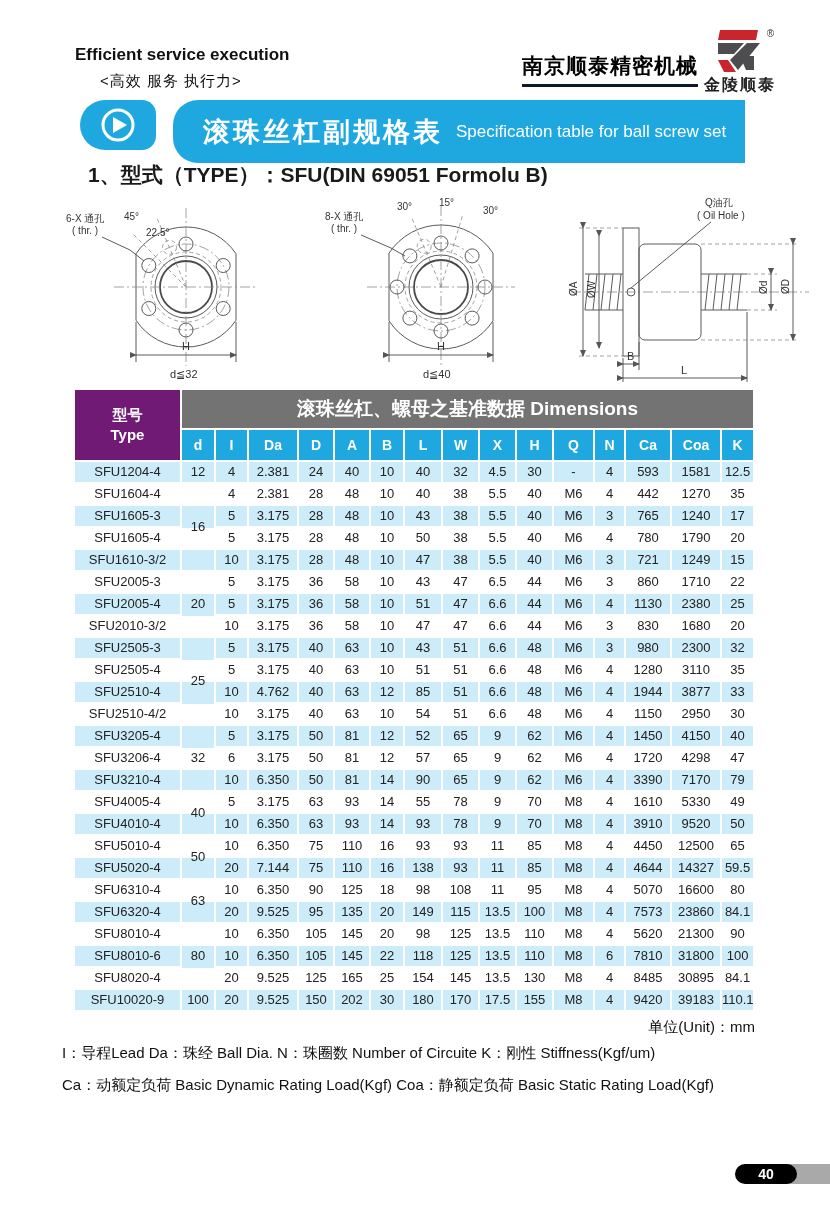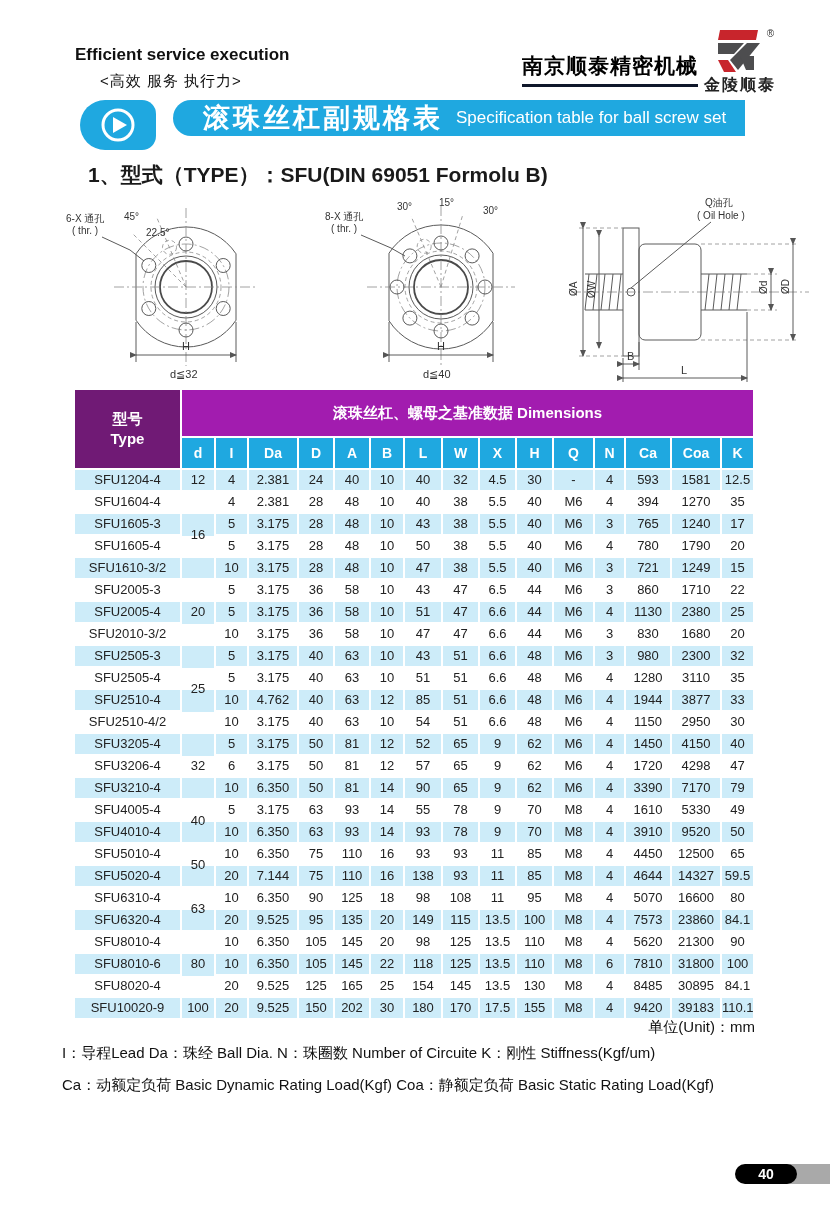--- a/index.html
+++ b/index.html
@@ -16,42 +16,42 @@
   }
   .logo-block{position:absolute;left:700px;top:30px;width:76px;height:66px;}
   .logo-reg{position:absolute;right:2px;top:-2px;font-size:10px;color:#333;}
   .logo-caption{position:absolute;left:0;bottom:0;width:100%;text-align:right;font-size:16px;font-weight:bold;letter-spacing:2px;color:#222;}
   
   .banner-play{
     position:absolute;left:80px;top:100px;width:76px;height:50px;background:#1fa8e0;
     border-radius:25px 14px 14px 25px;display:flex;align-items:center;justify-content:center;
   }
   .banner-pill{
-    position:absolute;left:173px;top:100px;width:572px;height:36px;background:#1fa8e0;
+    position:absolute;left:173px;top:100px;width:572px;height:63px;background:#1fa8e0;
     border-radius:25px 0 0 25px;display:flex;align-items:center;padding-left:30px;box-sizing:border-box;
   }
   .banner-title-cn{font-size:27px;font-weight:bold;color:#fff;letter-spacing:3px;white-space:nowrap;}
   .banner-title-en{font-size:17px;font-weight:normal;color:#fff;margin-left:13px;white-space:nowrap;}
   
   .section-heading{position:absolute;left:88px;top:161px;font-size:21px;font-weight:600;color:#1a1a1a;}
   
   .drawings{position:absolute;left:58px;top:192px;width:772px;height:196px;display:flex;}
   .drawings svg{display:block;}
   .dwg-line{stroke:#5a5a5a;stroke-width:1;fill:none;}
   .dwg-thick{stroke:#4a4a4a;stroke-width:1.8;fill:none;}
   .dwg-center{stroke:#8a8a8a;stroke-width:0.8;fill:none;stroke-dasharray:10 3 2 3;}
   .dwg-dash{stroke:#8a8a8a;stroke-width:0.8;fill:none;stroke-dasharray:4 3;}
   .dwg-text{font-size:11px;fill:#333;font-family:"Liberation Sans",sans-serif;}
   .dwg-text-s{font-size:10px;fill:#333;font-family:"Liberation Sans",sans-serif;}
   
   .spec-table-wrap{position:absolute;left:75px;top:390px;width:680px;}
   table.spec{border-collapse:separate;border-spacing:0;table-layout:fixed;width:680px;font-size:13px;color:#222;}
   table.spec th,table.spec td{box-sizing:border-box;border-right:2px solid #fff;border-bottom:2px solid #fff;padding:0;text-align:center;overflow:hidden;white-space:nowrap;}
   th.th-type{background:#701a75;color:#fff;font-size:15px;font-weight:bold;line-height:1.35;}
-  th.th-dims{background:#a21caf;color:#fff;font-size:15px;font-weight:bold;height:48px;}
+  th.th-dims{background:#737373;color:#fff;font-size:19px;font-weight:bold;height:40px;}
   tr.letters th{background:#1fa8e0;color:#fff;font-size:14px;font-weight:bold;height:32px;}
   table.spec td{height:22px;line-height:20px;}
   tr.band-blue td:not(.cell-d){background:#cdecf9;}
   tr.band-white td:not(.cell-d){background:#ffffff;}
   td.cell-type{text-align:left;padding-left:9px;}
   td.cell-d.solid-blue{background:#cdecf9;}
   td.cell-d.stripe-blue-first{background:repeating-linear-gradient(to bottom,#cdecf9 0 22px,#ffffff 22px 44px);}
   td.cell-d.stripe-white-first{background:repeating-linear-gradient(to bottom,#ffffff 0 22px,#cdecf9 22px 44px);}
   
   .unit-label{position:absolute;right:75px;top:1018px;font-size:15px;color:#111;}
@@ -295,21 +295,21 @@
           <td>2.381</td>
           <td>28</td>
           <td>48</td>
           <td>10</td>
           <td>40</td>
           <td>38</td>
           <td>5.5</td>
           <td>40</td>
           <td>M6</td>
           <td>4</td>
-          <td>394</td>
+          <td>442</td>
           <td>1270</td>
           <td>35</td>
         </tr>
         <tr class="band-blue">
           <td class="cell-type">SFU1605-3</td>
           <td>5</td>
           <td>3.175</td>
           <td>28</td>
           <td>48</td>
           <td>10</td>

